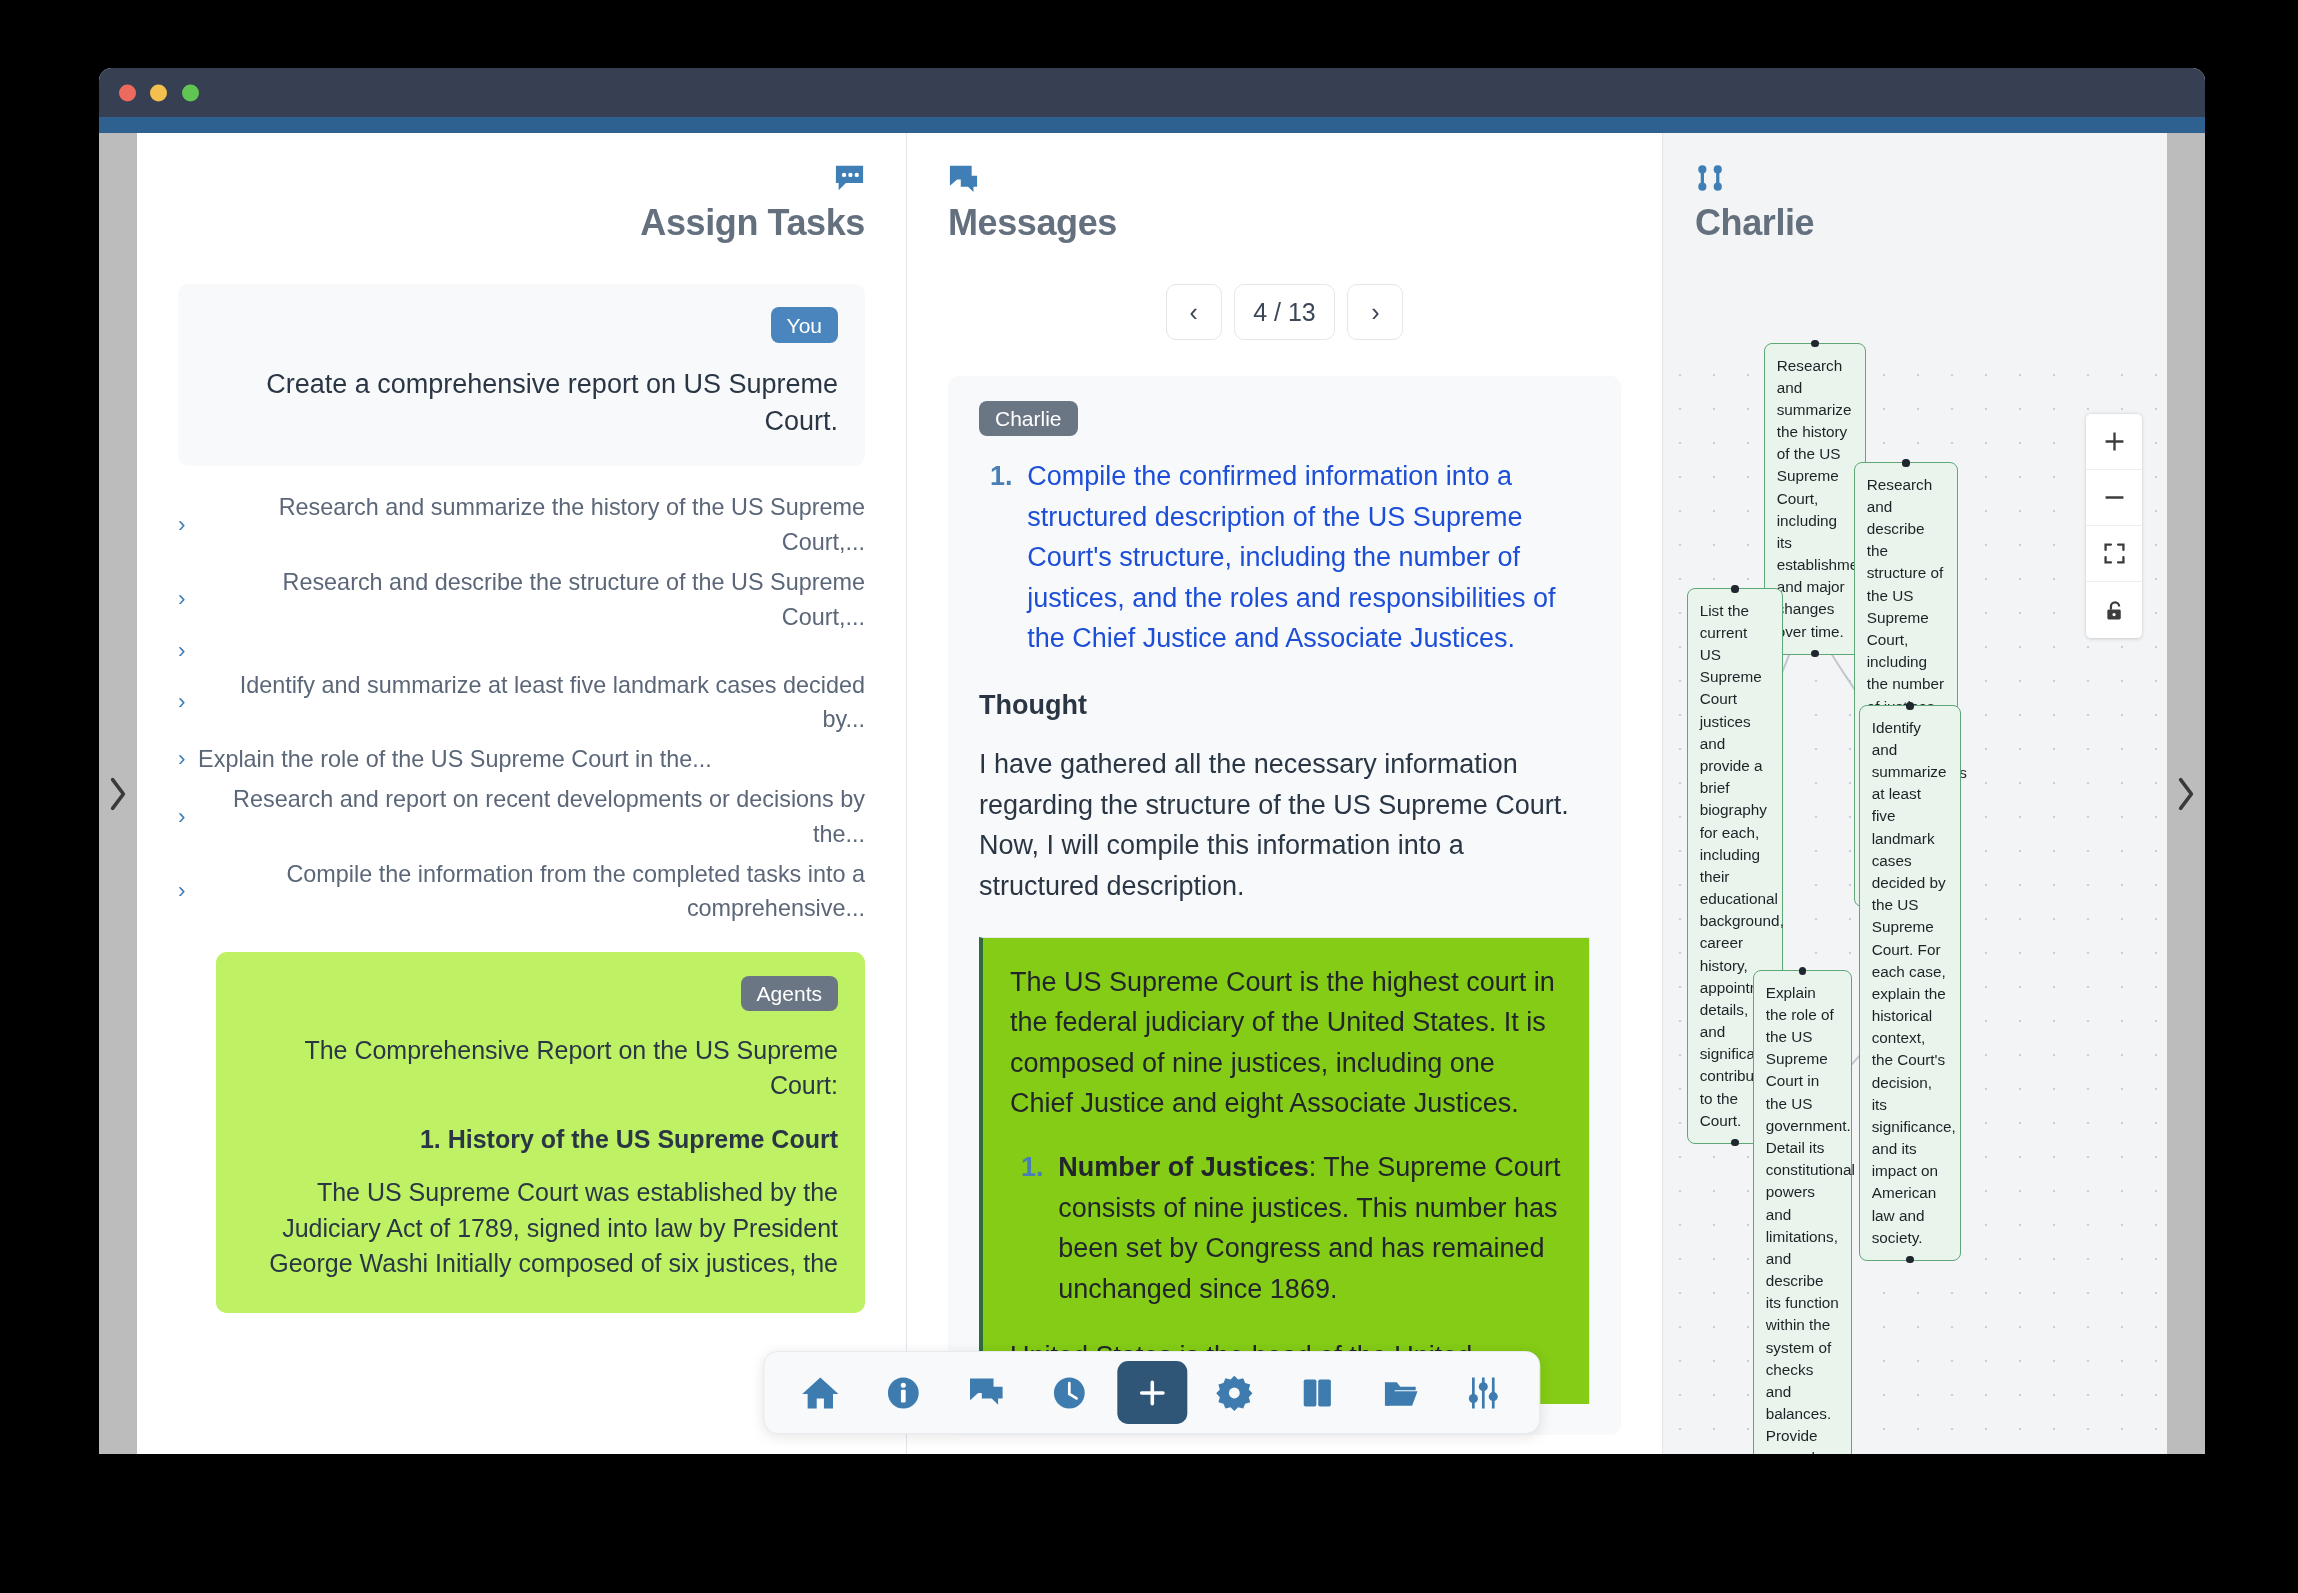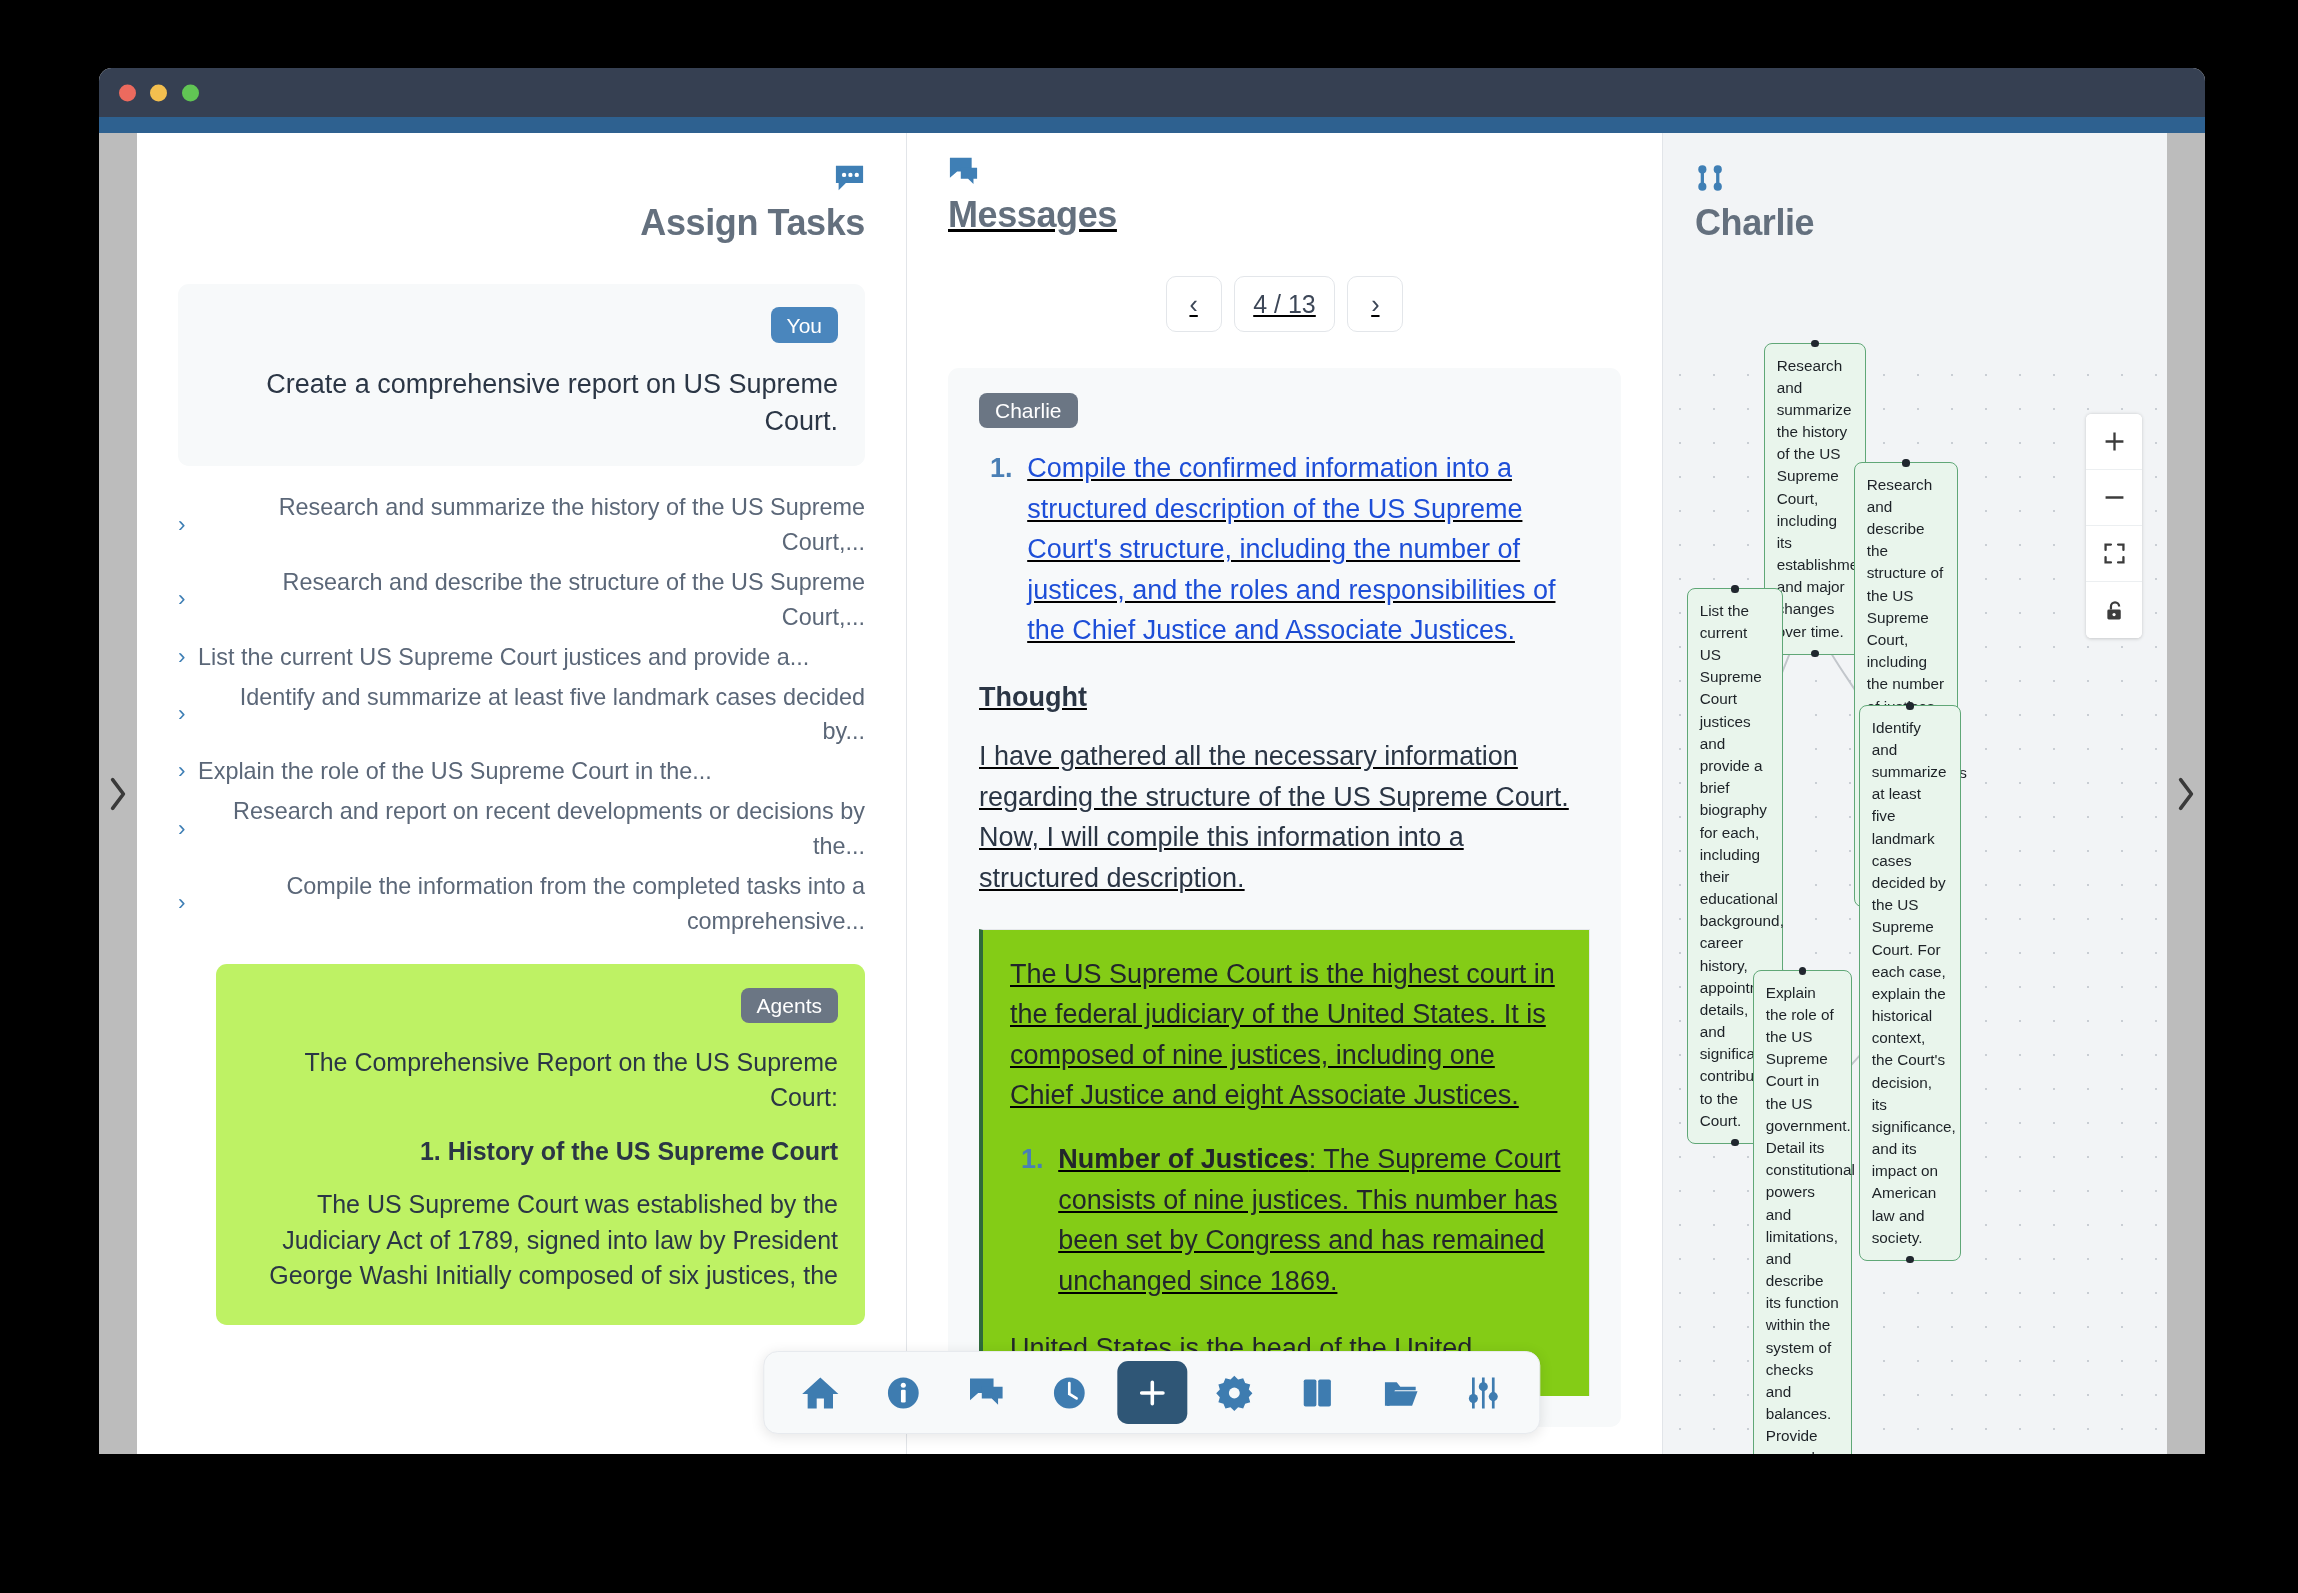--- a/index.html
+++ b/index.html
@@ -20,21 +20,21 @@
 
   .workspace{position:absolute;top:65px;left:0;right:0;bottom:0;display:flex;background:#fff;}
 
   .sidehandle{
     width:38px;background:#bcbcbc;flex:0 0 38px;position:relative;
   }
   .sidehandle svg{position:absolute;top:50%;left:50%;transform:translate(-50%,-50%);}
 
   .panel{position:relative;height:100%;overflow:hidden;box-sizing:border-box;}
   .panel.left{flex:0 0 770px;background:#fff;padding:31px 41px 15px 41px;border-right:0.9px solid #e2e5e9;text-align:right;}
-  .panel.mid{flex:0 0 756px;background:#fff;padding:23px 41px 0 41px;border-right:0.9px solid #e2e5e9;text-decoration:underline;}
+  .panel.mid{flex:0 0 756px;background:#fff;padding:31px 41px 0 41px;border-right:0.9px solid #e2e5e9;}
   .panel.right{flex:1 1 auto;background:#f2f4f6;padding:31px 0 0 0;}
 
   .panel-icon{margin-bottom:9px;line-height:0;}
   .panel-title{
     font-size:36px;font-weight:bold;color:#64707e;margin:0 0 40px 0;letter-spacing:-0.4px;
   }
   .panel.right .panel-title{padding-left:32px;}
   .panel.right .panel-icon{padding-left:32px;}
 
   
@@ -172,21 +172,20 @@
         <li>
             <span class="chev">›</span>
             <span>Research and summarize the history of the US Supreme Court,...</span>
           </li>
         <li>
             <span class="chev">›</span>
             <span>Research and describe the structure of the US Supreme Court,...</span>
           </li>
         <li>
             <span class="chev">›</span>
-            <span>List the current US Supreme Court justices and provide a...</span>
           </li>
         <li>
             <span class="chev">›</span>
             <span>Identify and summarize at least five landmark cases decided by...</span>
           </li>
         <li>
             <span class="chev">›</span>
             <span>Explain the role of the US Supreme Court in the...</span>
           </li>
         <li>

